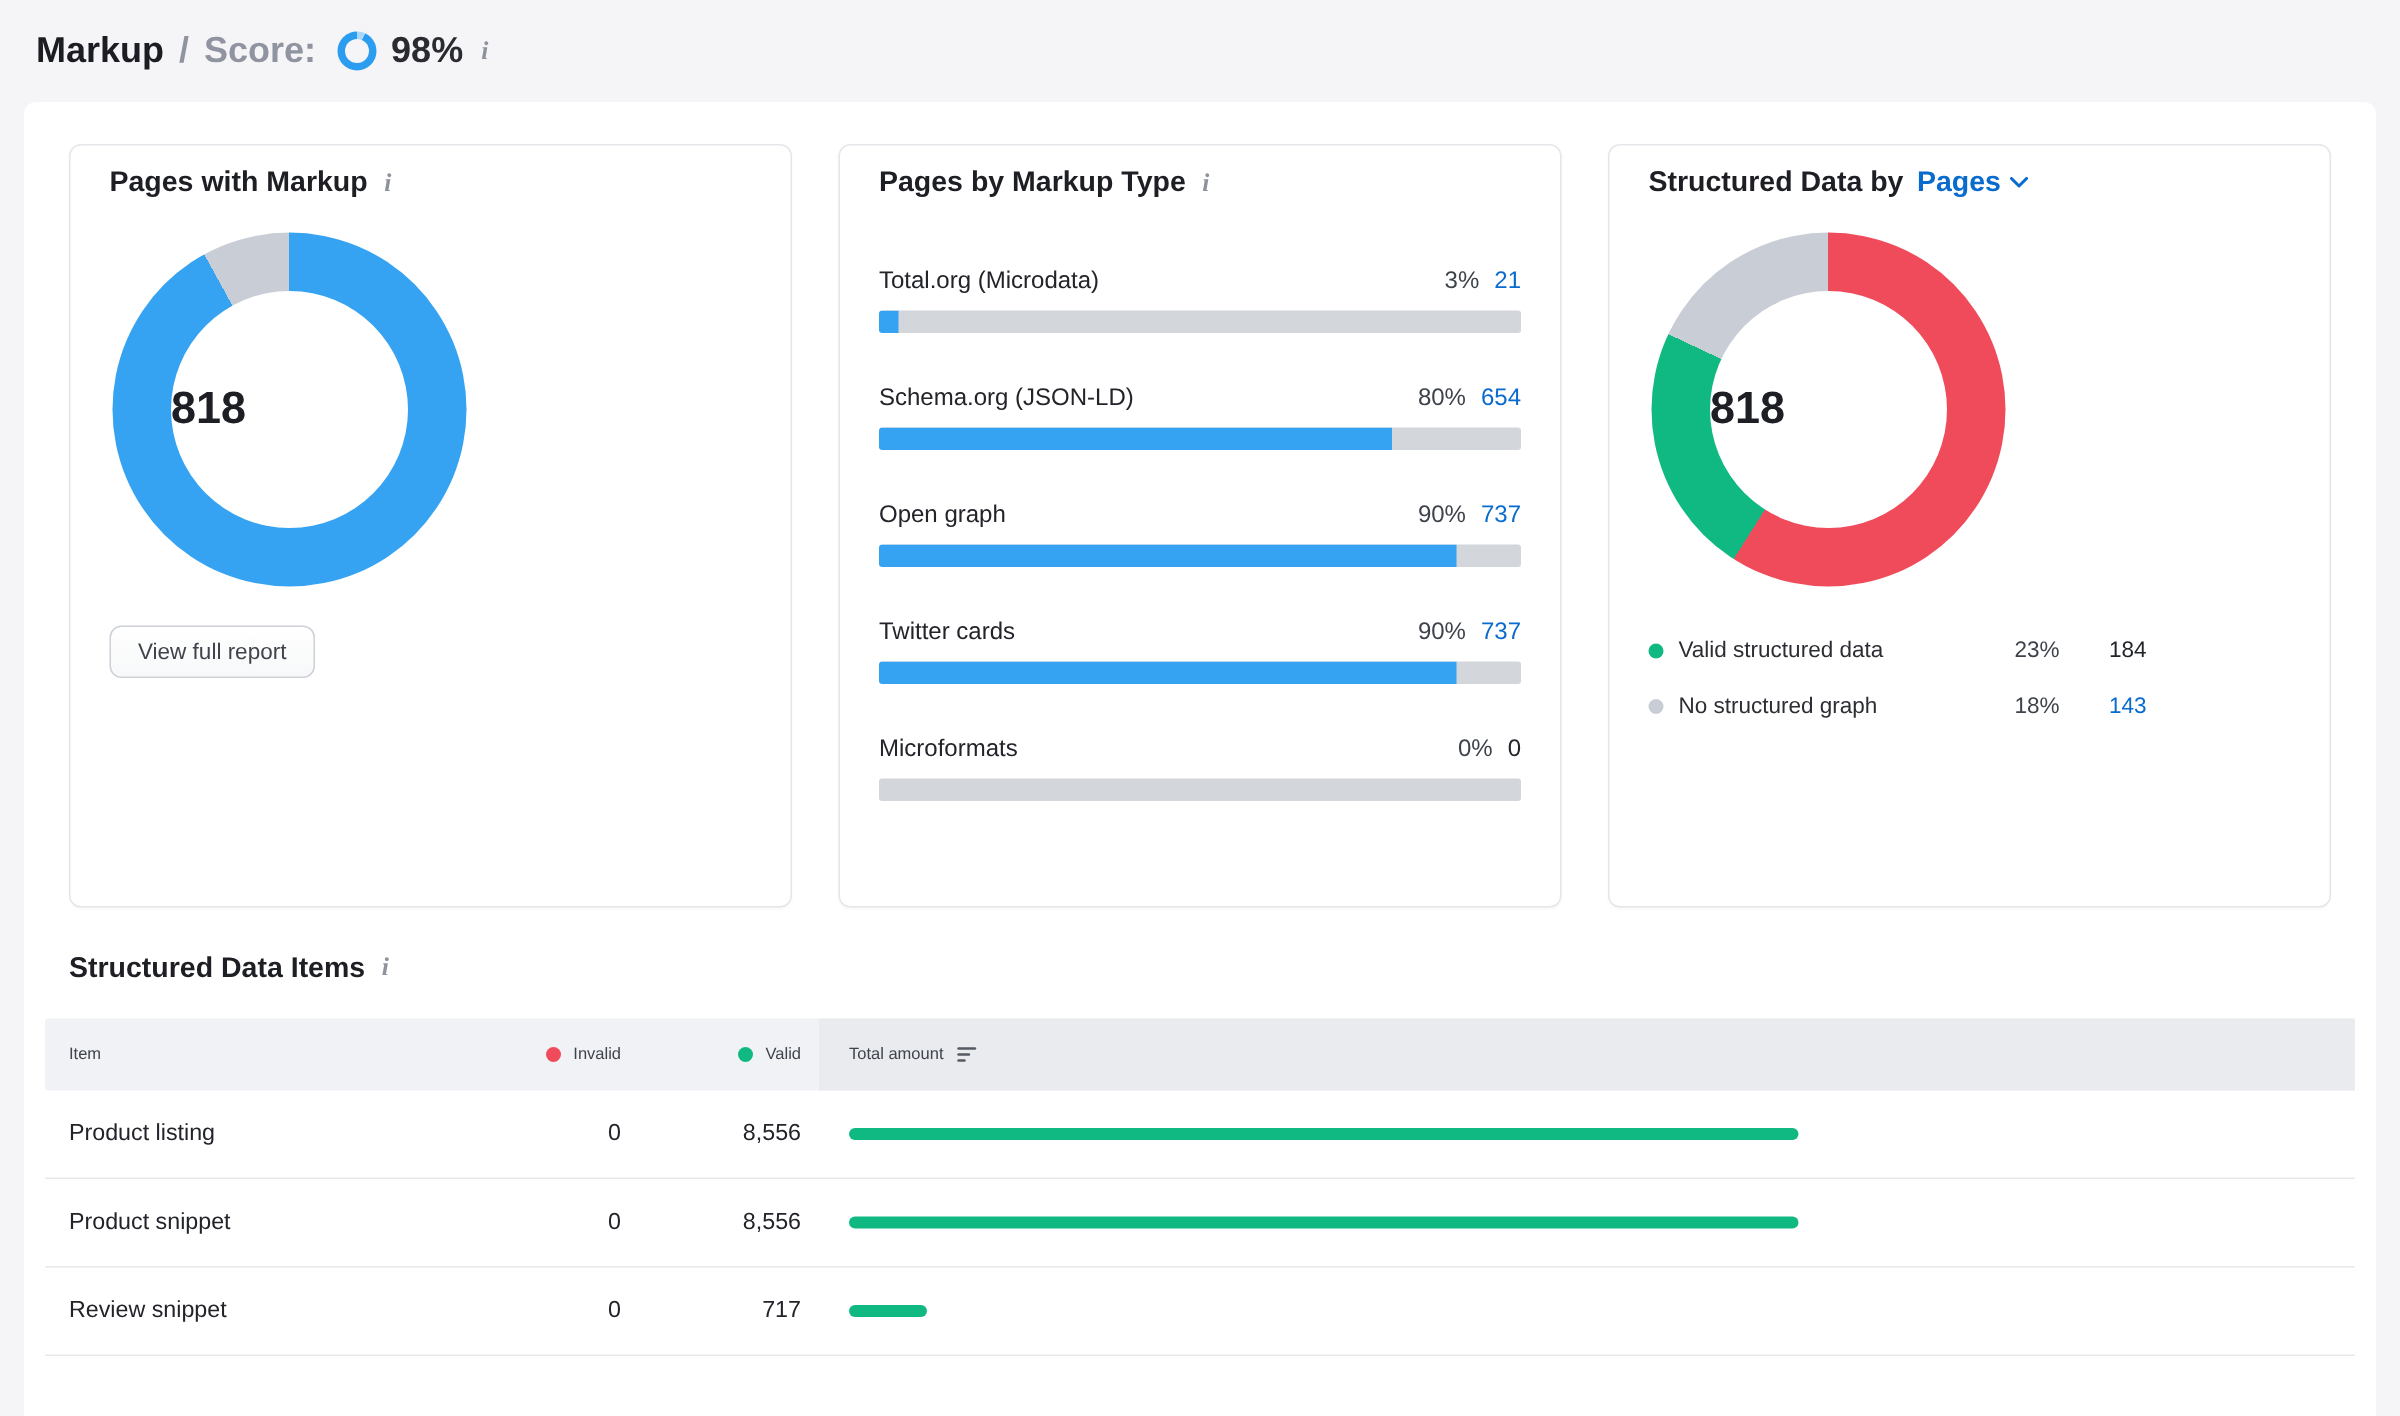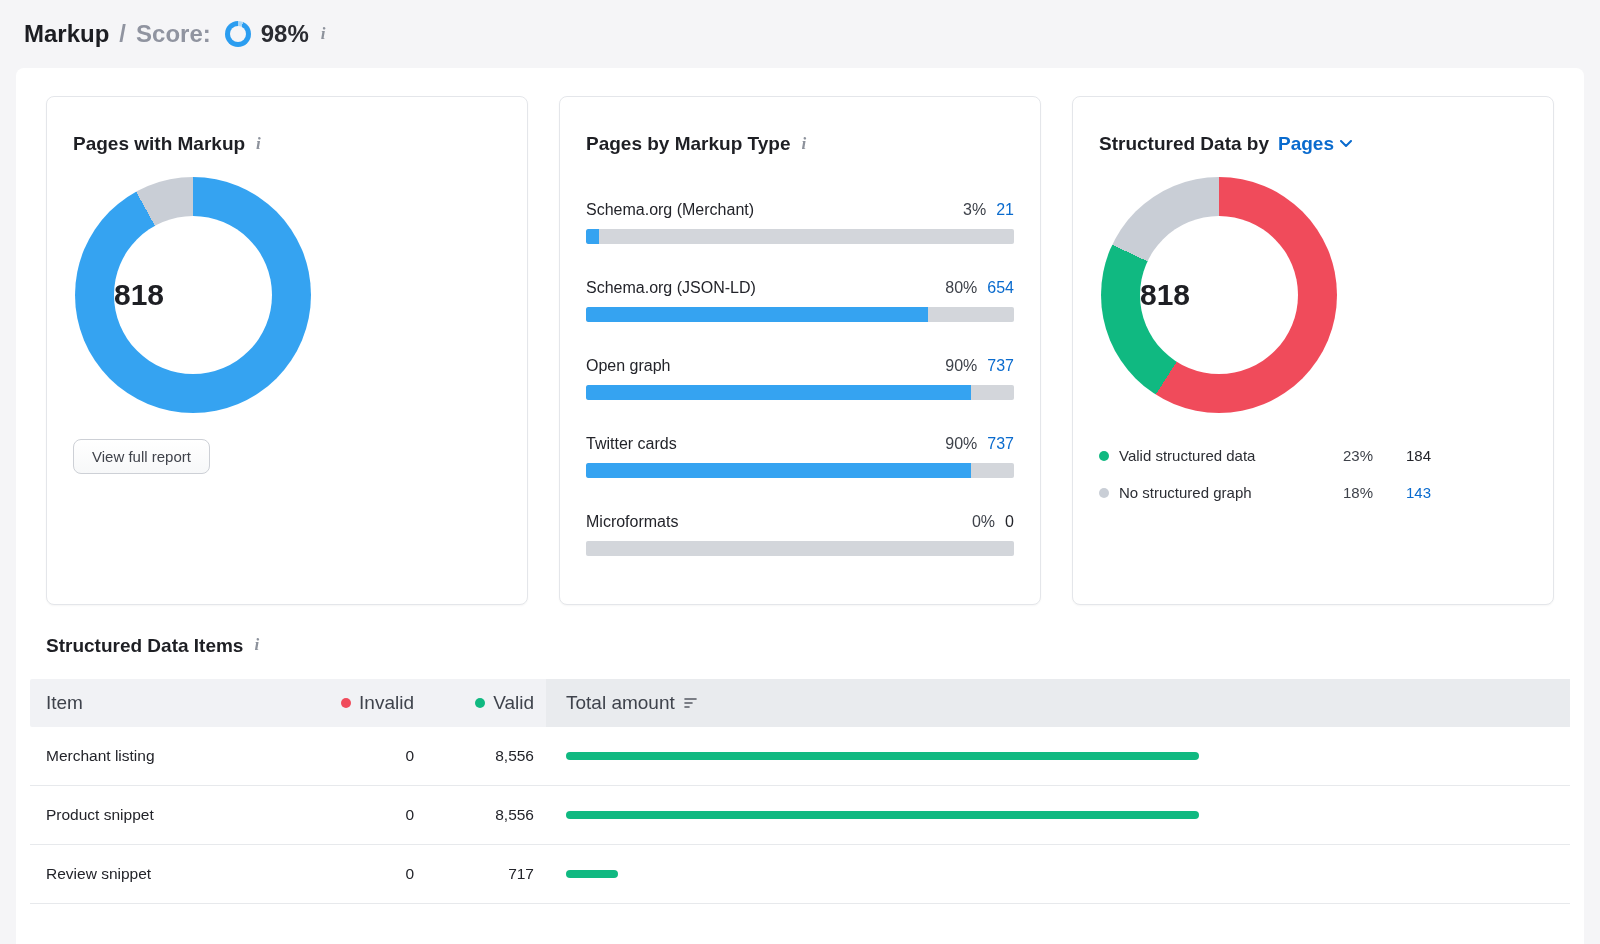--- a/index.html
+++ b/index.html
@@ -44,21 +44,21 @@
     overflow: hidden;
   }
 
   .cards-row { display: flex; gap: 31px; padding: 0 30px; }
   .card {
     flex: 1;
     height: 509px;
     border: 1px solid #e4e6ea;
     border-radius: 8px;
     box-shadow: 0 1px 2px rgba(0,0,0,.04);
-    padding: 36px 26px;
+    padding: 14px 26px;
     background: #fff;
   }
   .card-title-row { display: flex; align-items: center; gap: 9px; }
   .card-title { font-size: 19px; font-weight: 700; color: #1e1f24; }
   .blue-select {
     color: #0a6bce; font-weight: 700; font-size: 19px;
     display: inline-flex; align-items: center; gap: 6px; cursor: pointer;
   }
 
   
@@ -117,21 +117,21 @@
     display: flex; align-items: flex-start; gap: 9px;
     margin: 30px 30px 10px;
   }
   .section-title { font-size: 19px; font-weight: 700; color: #1e1f24; }
 
   .sd-table { margin: 22px 14px 0; }
   .thead {
     height: 48px;
     background: #f1f2f5;
     display: flex; align-items: stretch;
-    font-size: 19px; color: #3f434c;
+    font-size: 11px; color: #3f434c;
     border-radius: 2px;
   }
   .thead > div { display: flex; align-items: center; }
   .col-item { width: 292px; padding-left: 16px; }
   .col-invalid { width: 92px; justify-content: flex-end; text-align: right; gap: 8px; }
   .col-valid { width: 120px; justify-content: flex-end; text-align: right; gap: 8px; }
   .col-total { flex: 1; margin-left: 12px; padding-left: 20px; }
   .total-head { background: #e9ebee; gap: 9px; cursor: pointer; }
 
   .trow {
@@ -175,21 +175,21 @@
 
     <div class="card">
       <div class="card-title-row">
         <span class="card-title">Pages by Markup Type</span>
         <span class="info-icon">i</span>
       </div>
       <div class="mtype-rows">
 
         <div class="mtype-row">
           <div class="mtype-head">
-            <span class="mtype-label">Schema.org (Merchant)</span>
+            <span class="mtype-label">Total.org (Microdata)</span>
             <span class="mtype-nums">
               <span class="mtype-pct">3%</span>
               <a class="mtype-value link">21</a>
             </span>
           </div>
           <div class="bar-track">
             <div class="bar-fill" style="width: 3%;"></div>
           </div>
         </div>
 
@@ -301,21 +301,21 @@
         <span>Total amount</span>
         <svg width="14" height="12" viewBox="0 0 14 12">
           <line x1="1" y1="2" x2="12" y2="2" stroke="#565a63" stroke-width="1.6" stroke-linecap="round"></line>
           <line x1="1" y1="6" x2="8" y2="6" stroke="#565a63" stroke-width="1.6" stroke-linecap="round"></line>
           <line x1="1" y1="10" x2="5" y2="10" stroke="#565a63" stroke-width="1.6" stroke-linecap="round"></line>
         </svg>
       </div>
     </div>
 
     <div class="trow">
-      <div class="col-item">Merchant listing</div>
+      <div class="col-item">Product listing</div>
       <div class="col-invalid">0</div>
       <div class="col-valid">8,556</div>
       <div class="col-total">
         <div class="item-bar" style="width: 63%;"></div>
       </div>
     </div>
 
     <div class="trow">
       <div class="col-item">Product snippet</div>
       <div class="col-invalid">0</div>

